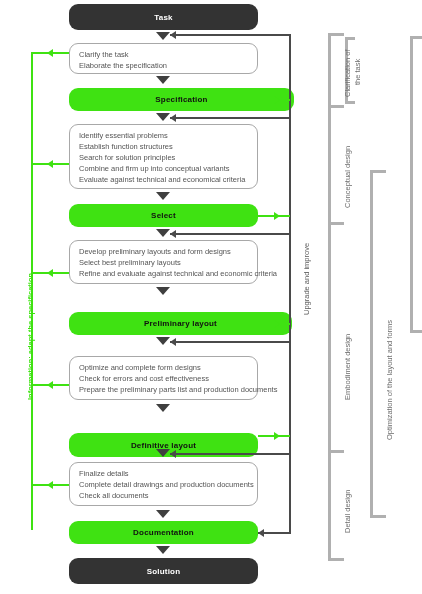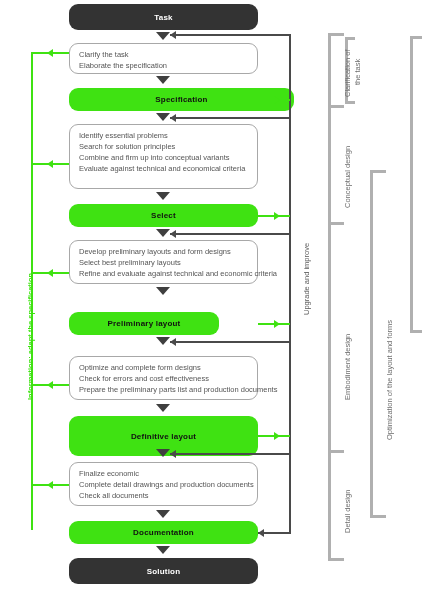--- a/index.html
+++ b/index.html
@@ -124,20 +124,21 @@
   <div class="tri" style="left:144px; top:76px;"></div>
 
   <div class="node result" style="left:57px; top:88px; width:225px; height:23px;">
     <span>Specification</span>
   </div>
 
   <div class="tri" style="left:144px; top:113px;"></div>
 
   <div class="node activity" style="left:57px; top:124px; width:189px; height:65px;">
     <div class="ln">Identify essential problems</div>
+    <div class="ln">Establish function structures</div>
     <div class="ln">Search for solution principles</div>
     <div class="ln">Combine and firm up into conceptual variants</div>
     <div class="ln">Evaluate against technical and economical criteria</div>
   </div>
 
   <div class="tri" style="left:144px; top:192px;"></div>
 
   <div class="node result" style="left:57px; top:204px; width:189px; height:23px;">
     <span>Select</span>
   </div>
@@ -145,42 +146,42 @@
   <div class="tri" style="left:144px; top:229px;"></div>
 
   <div class="node activity" style="left:57px; top:240px; width:189px; height:44px;">
     <div class="ln">Develop preliminary layouts and form designs</div>
     <div class="ln">Select best preliminary layouts</div>
     <div class="ln">Refine and evaluate against technical and economic criteria</div>
   </div>
 
   <div class="tri" style="left:144px; top:287px;"></div>
 
-  <div class="node result" style="left:57px; top:312px; width:150px; height:23px;">
+  <div class="node result" style="left:57px; top:312px; width:223px; height:23px;">
     <span>Preliminary layout</span>
   </div>
 
   <div class="tri" style="left:144px; top:337px;"></div>
 
   <div class="node activity" style="left:57px; top:356px; width:189px; height:44px;">
     <div class="ln">Optimize and complete form designs</div>
     <div class="ln">Check for errors and cost effectiveness</div>
     <div class="ln">Prepare the preliminary parts list and production documents</div>
   </div>
 
   <div class="tri" style="left:144px; top:404px;"></div>
 
-  <div class="node result" style="left:57px; top:416px; width:189px; height:40px;">
+  <div class="node result" style="left:57px; top:433px; width:189px; height:24px;">
     <span>Definitive layout</span>
   </div>
 
   <div class="tri" style="left:144px; top:449px;"></div>
 
   <div class="node activity" style="left:57px; top:462px; width:189px; height:44px;">
-    <div class="ln">Finalize economic</div>
+    <div class="ln">Finalize details</div>
     <div class="ln">Complete detail drawings and production documents</div>
     <div class="ln">Check all documents</div>
   </div>
 
   <div class="tri" style="left:144px; top:510px;"></div>
 
   <div class="node result" style="left:57px; top:521px; width:189px; height:23px;">
     <span>Documentation</span>
   </div>
 

